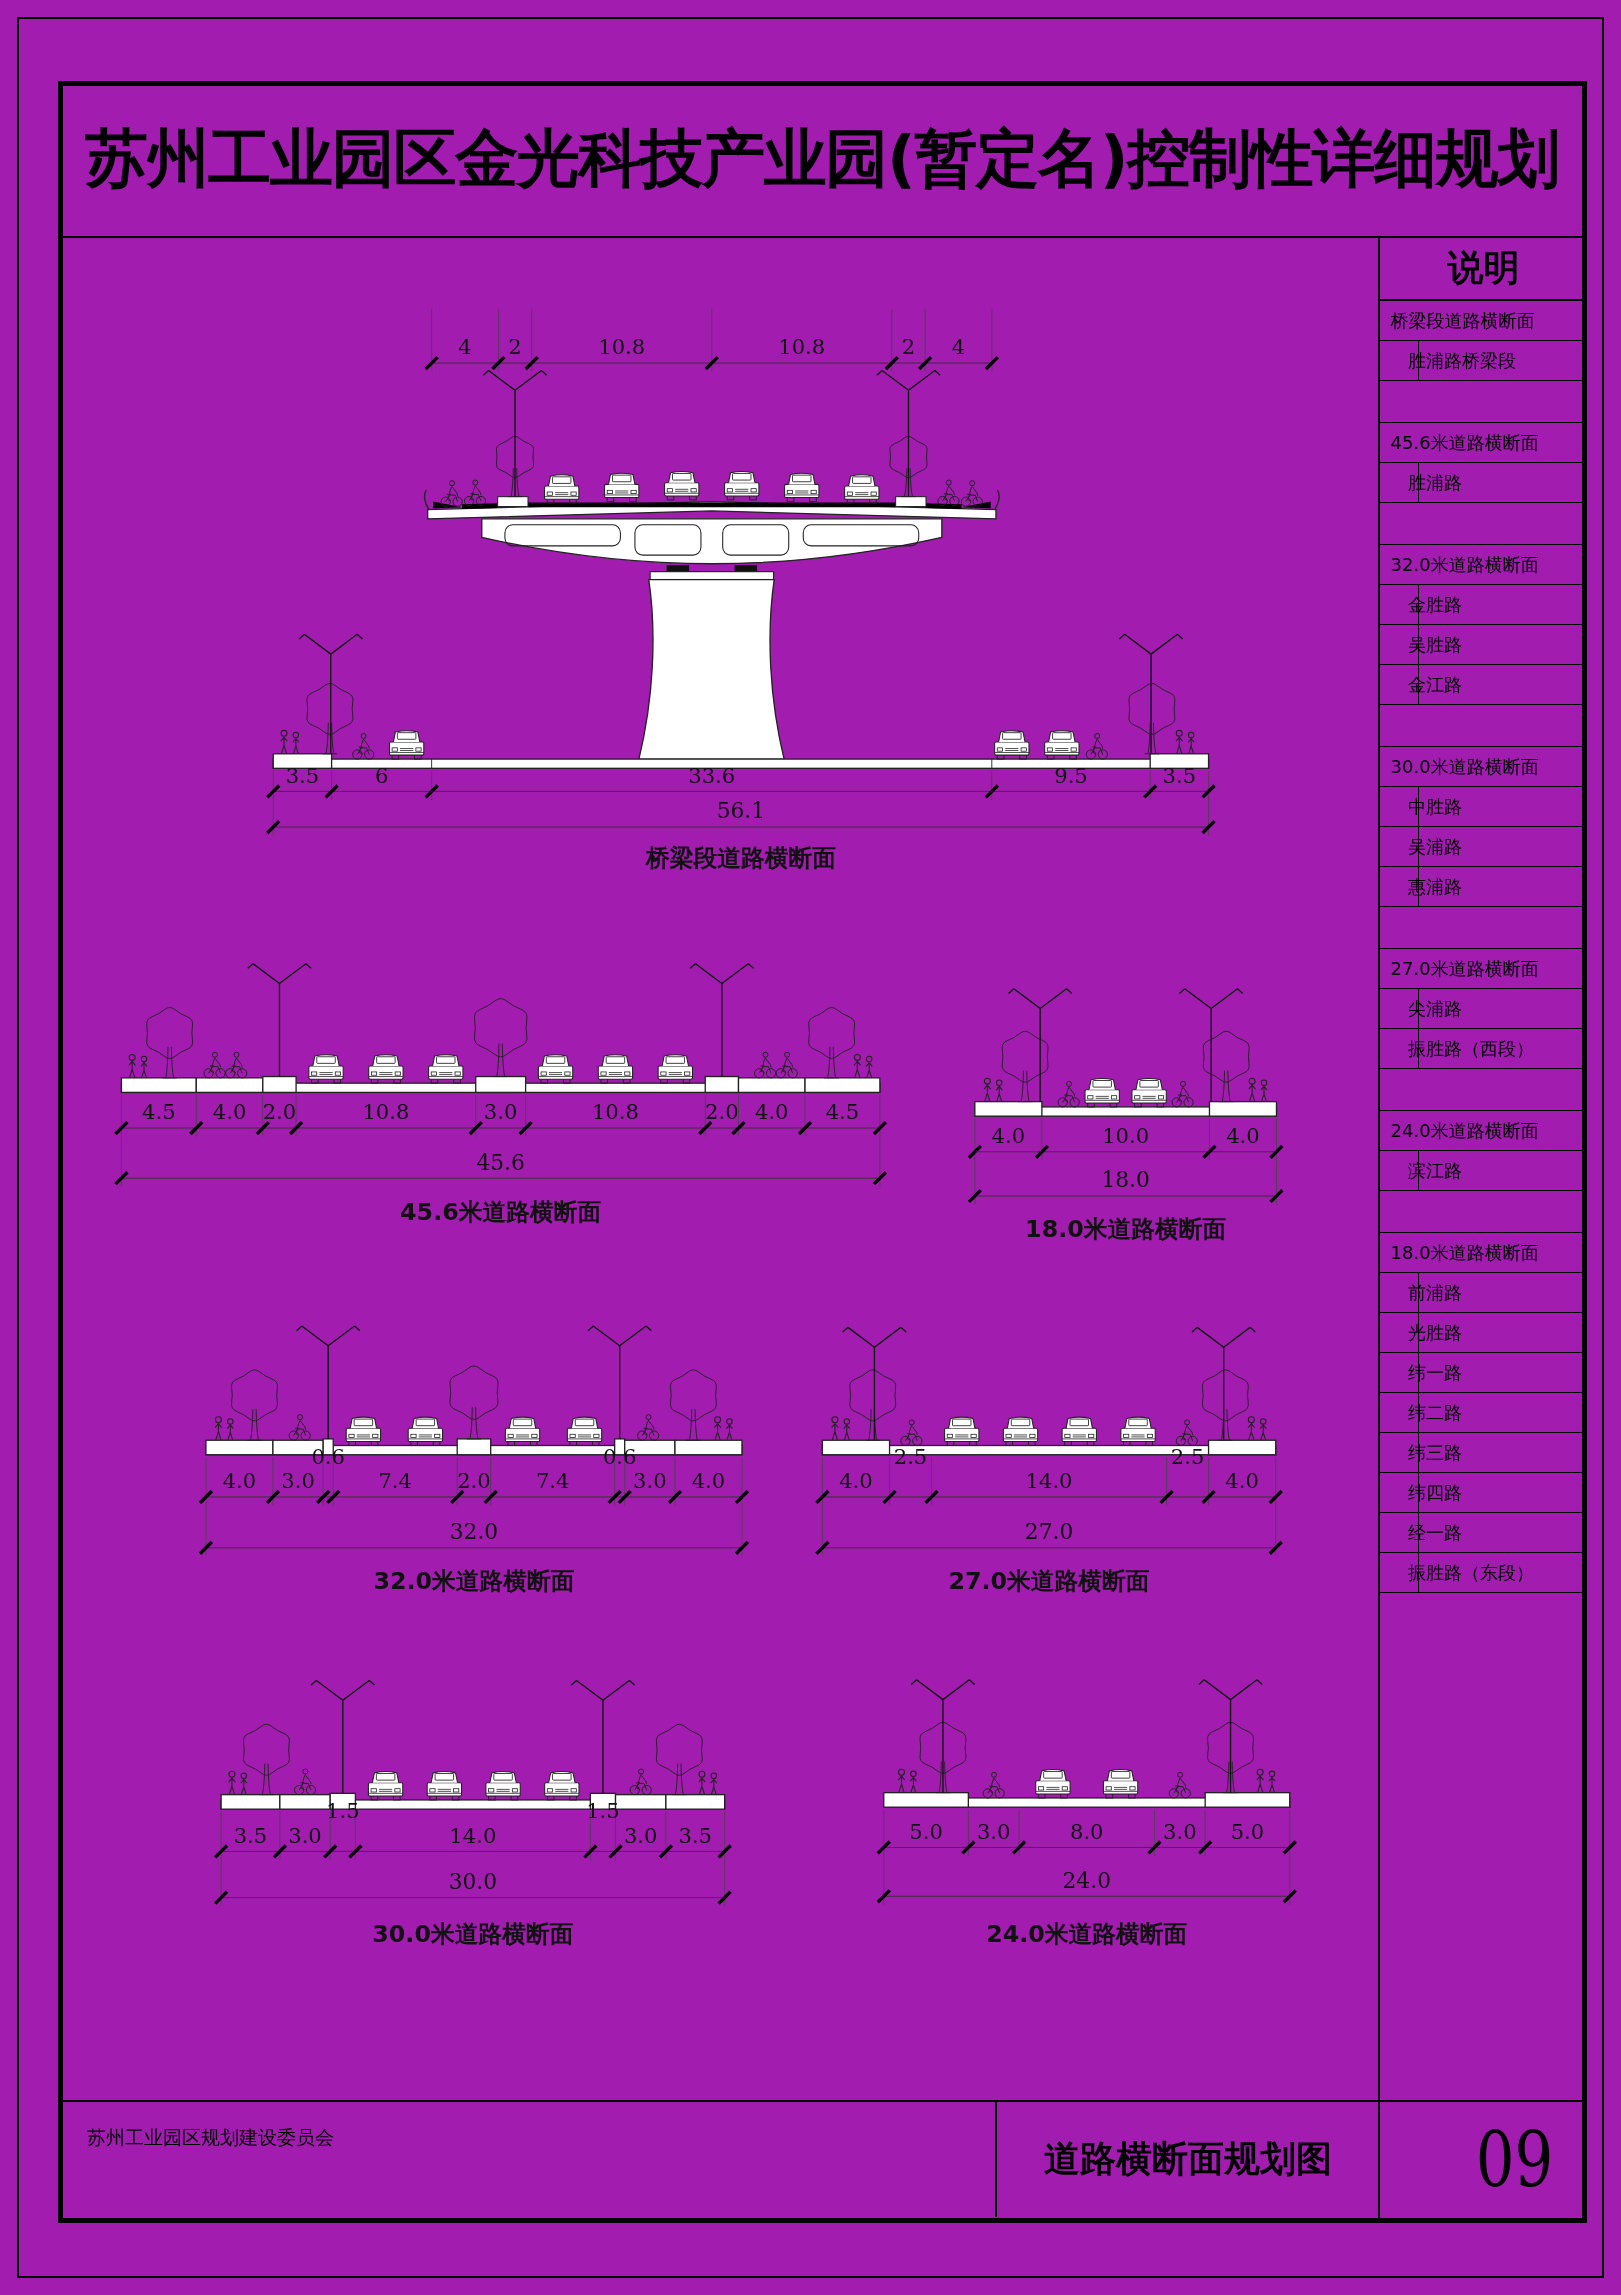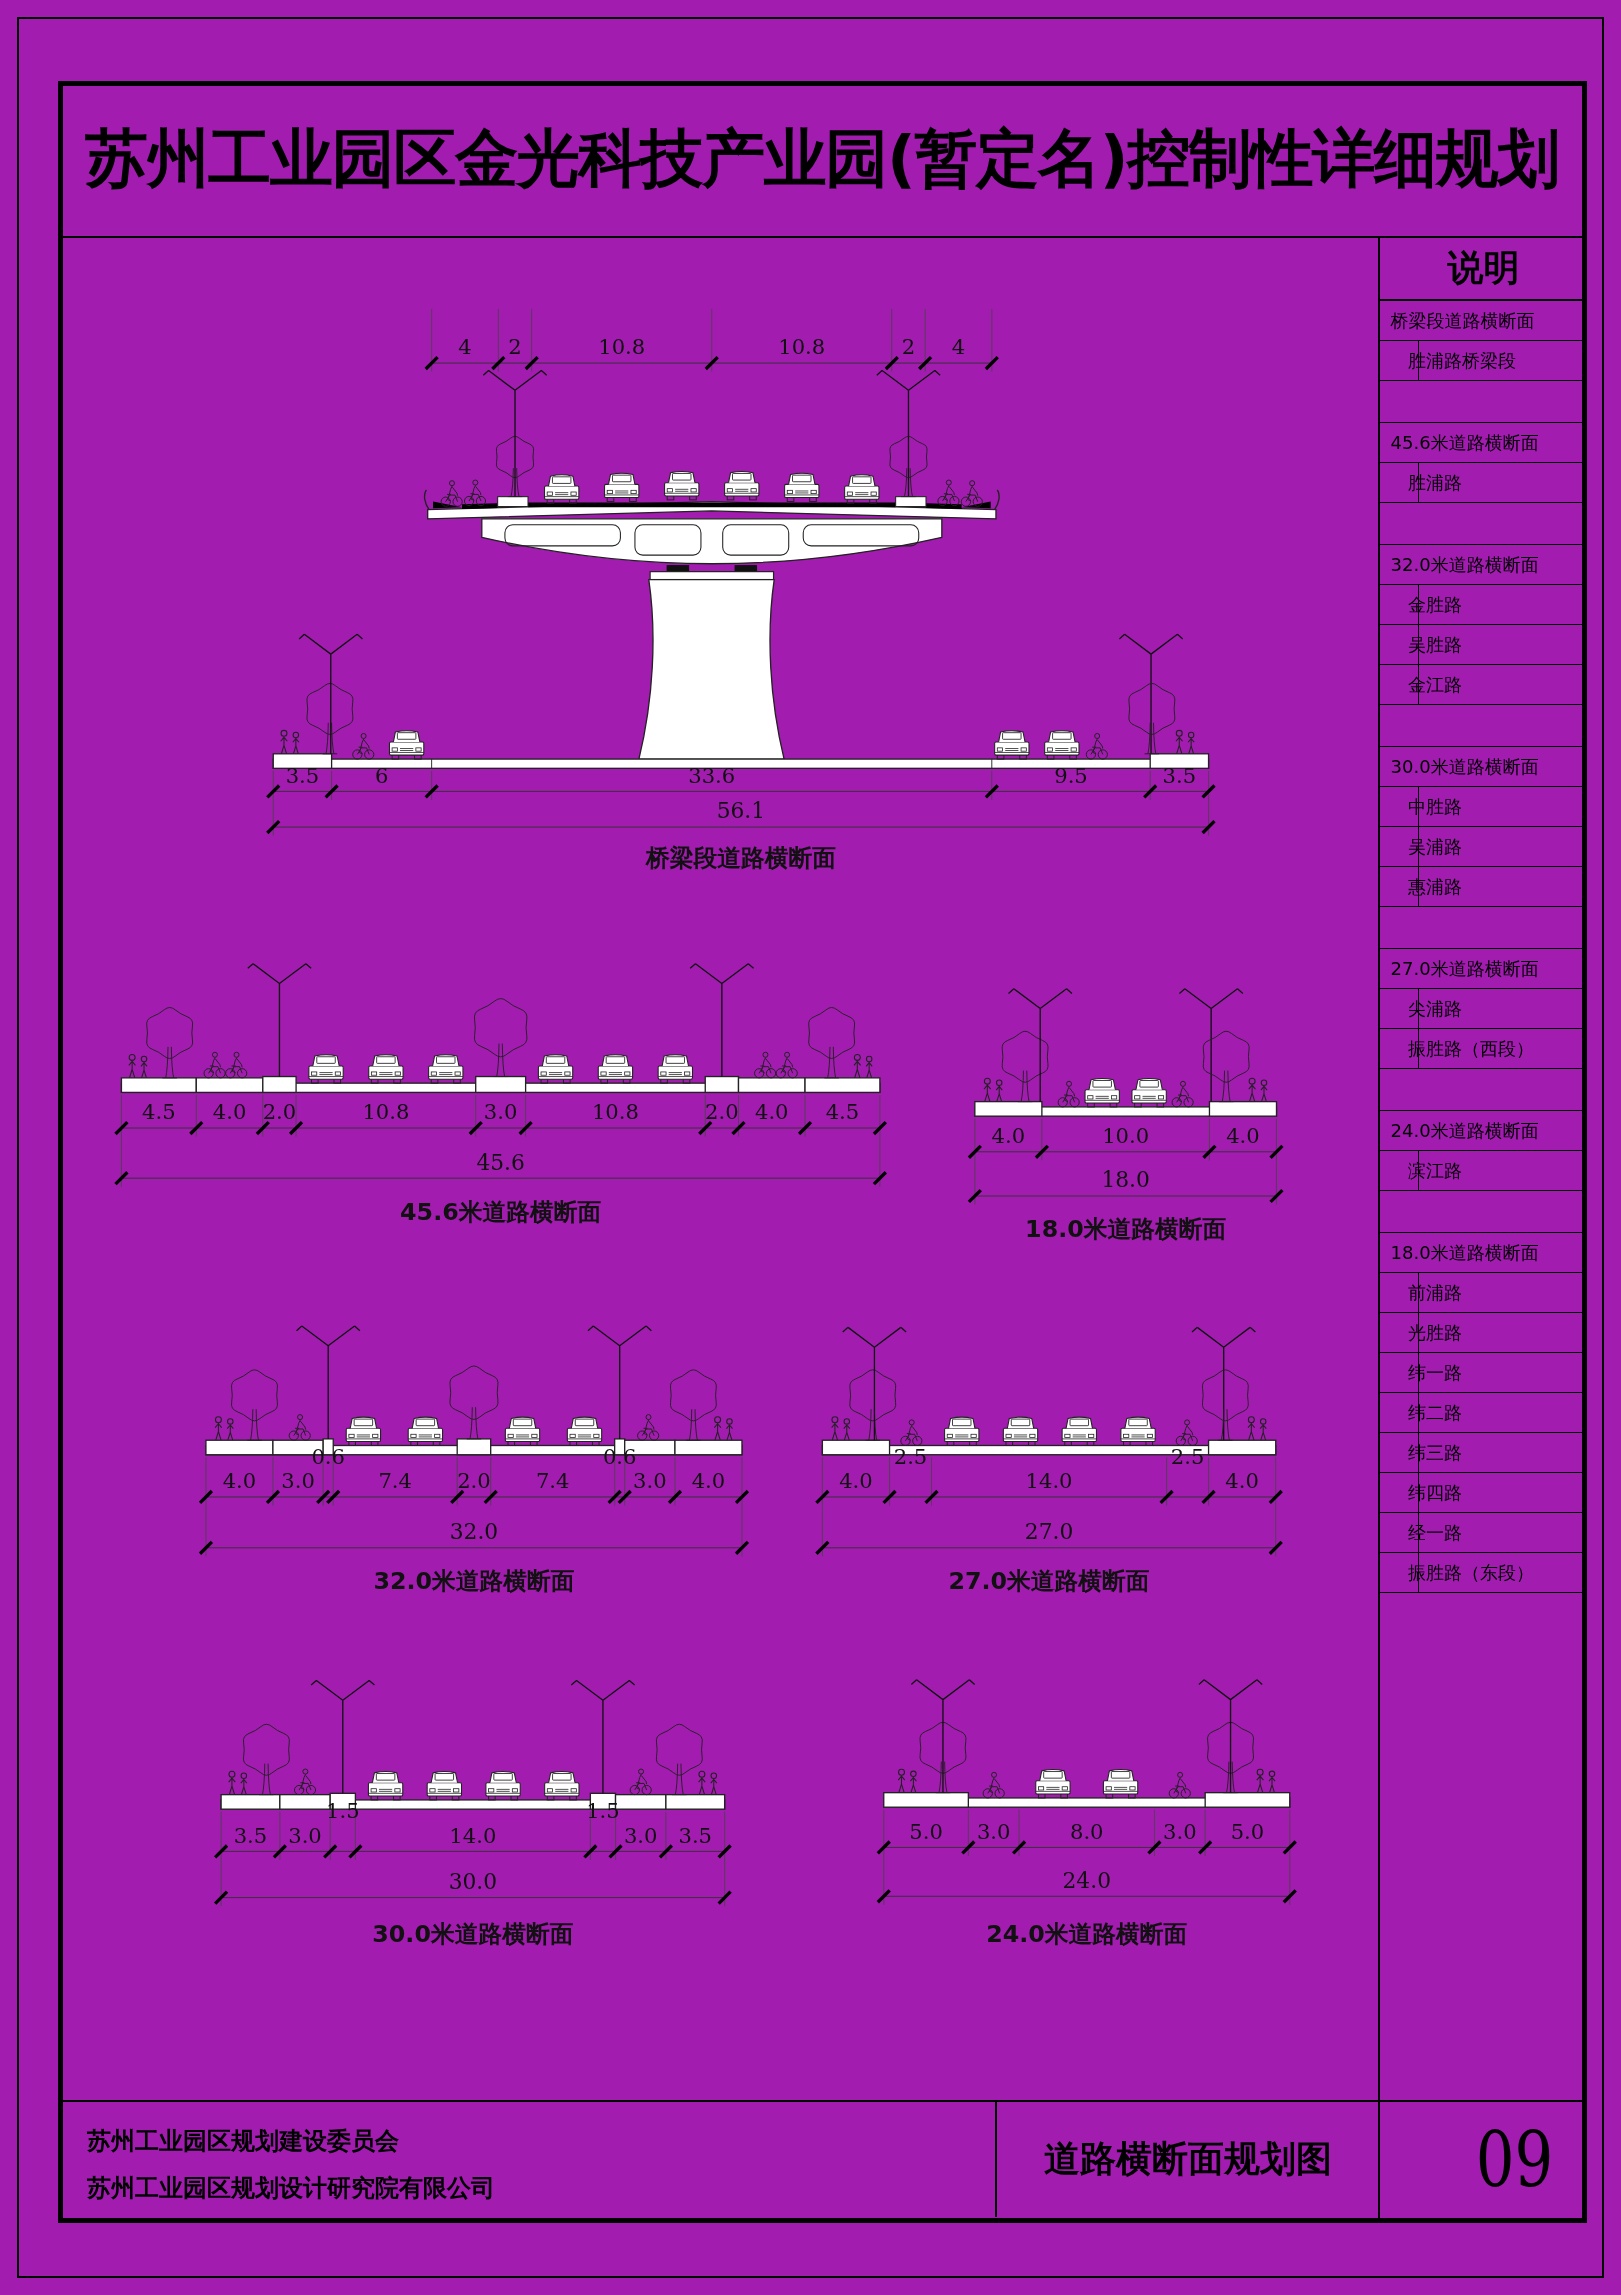--- a/index.html
+++ b/index.html
@@ -18,21 +18,21 @@
   .legend-header{height:61px;border-bottom:2px solid #000;display:flex;align-items:center;
         justify-content:center;font-size:36px;font-weight:700;}
   .legend-row{position:relative;height:39px;border-bottom:1.3px solid #000;
         display:flex;align-items:center;font-size:18px;}
   .legend-row.cat{padding-left:10.6px;}
   .legend-row.road{padding-left:28px;}
   .legend-row.road::before{content:'';position:absolute;left:38px;top:0;bottom:0;
         border-left:1.3px solid #000;}
   .legend-gap{height:41px;border-bottom:1.3px solid #000;}
   
-  .footer-org{position:absolute;left:87px;width:885px;font-size:24px;font-weight:700;
+  .footer-org{position:absolute;left:87px;width:885px;font-size:19px;font-weight:400;
         white-space:nowrap;}
   .footer-title{position:absolute;left:997px;top:2102px;width:382px;height:115px;
         display:flex;align-items:center;justify-content:center;
         font-size:36px;font-weight:700;white-space:nowrap;}
   .footer-sheet{position:absolute;left:1380px;top:2102px;width:207px;height:115px;
         display:flex;align-items:center;justify-content:center;
         font-family:"DejaVu Serif","Liberation Serif",serif;
         font-size:61px;transform-origin:center;padding-left:31px;}
   .footer-sheet span{display:inline-block;transform:scaleY(1.25);}
   svg#diagram{position:absolute;left:0;top:0;}
@@ -82,21 +82,20 @@
         <div class="legend-row road">纬三路</div>
         <div class="legend-row road">纬四路</div>
         <div class="legend-row road">经一路</div>
         <div class="legend-row road">振胜路（东段）</div>
       </div>
   </div>
 
   <div class="hline" style="left:58px;top:2100px;width:1529px;height:2px;"></div>
   <div class="vline" style="left:995px;top:2102px;width:2px;height:115px;"></div>
   <div class="footer-org" style="top:2125px;">苏州工业园区规划建设委员会</div>
-  <div class="footer-org" style="top:2172px;">苏州工业园区规划设计研究院有限公司</div>
   <div class="footer-title">道路横断面规划图</div>
   <div class="footer-sheet">
       <span>09</span>
     </div>
 
   <svg id="diagram" width="1621" height="2295" viewBox="0 0 2456 3477">
       <g>
         <line x1="654" y1="550" x2="1502.736" y2="550" stroke="#333" stroke-width="1.4"></line>
         <line x1="654" y1="468" x2="654" y2="563" stroke="#444" stroke-width="1.2"></line>
         <line x1="645" y1="559" x2="663" y2="541" stroke="#000" stroke-width="5"></line>

